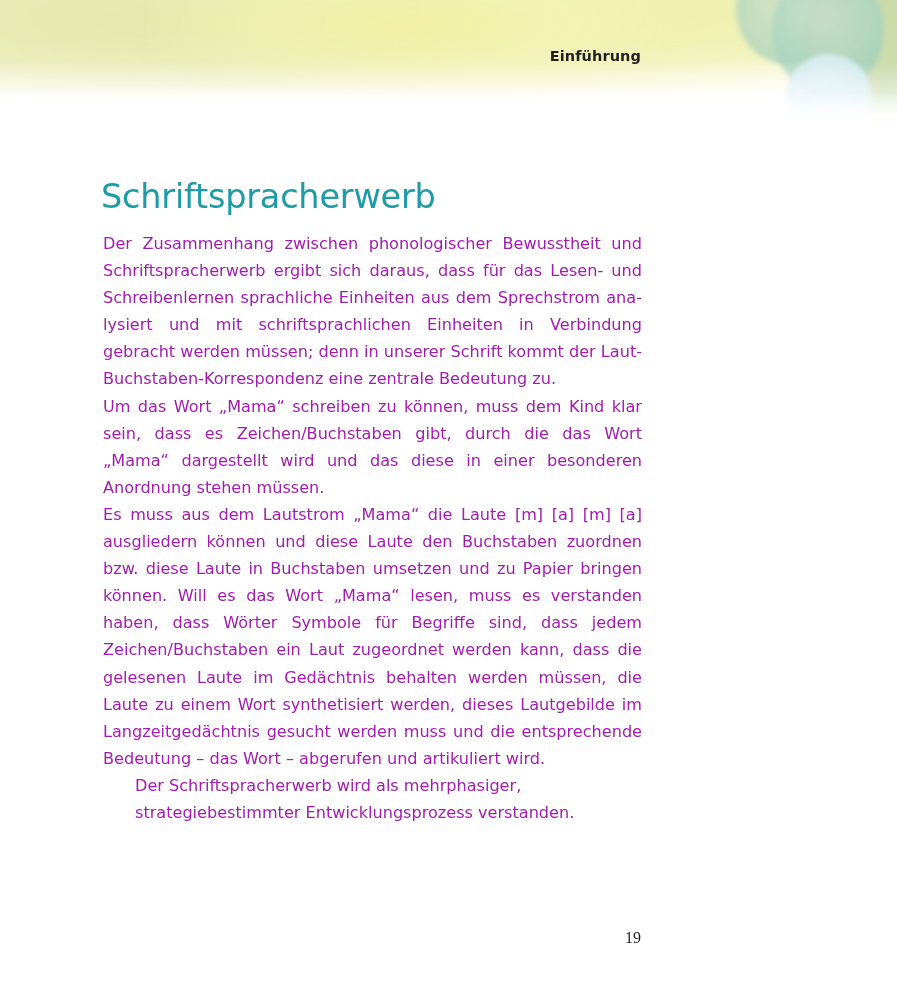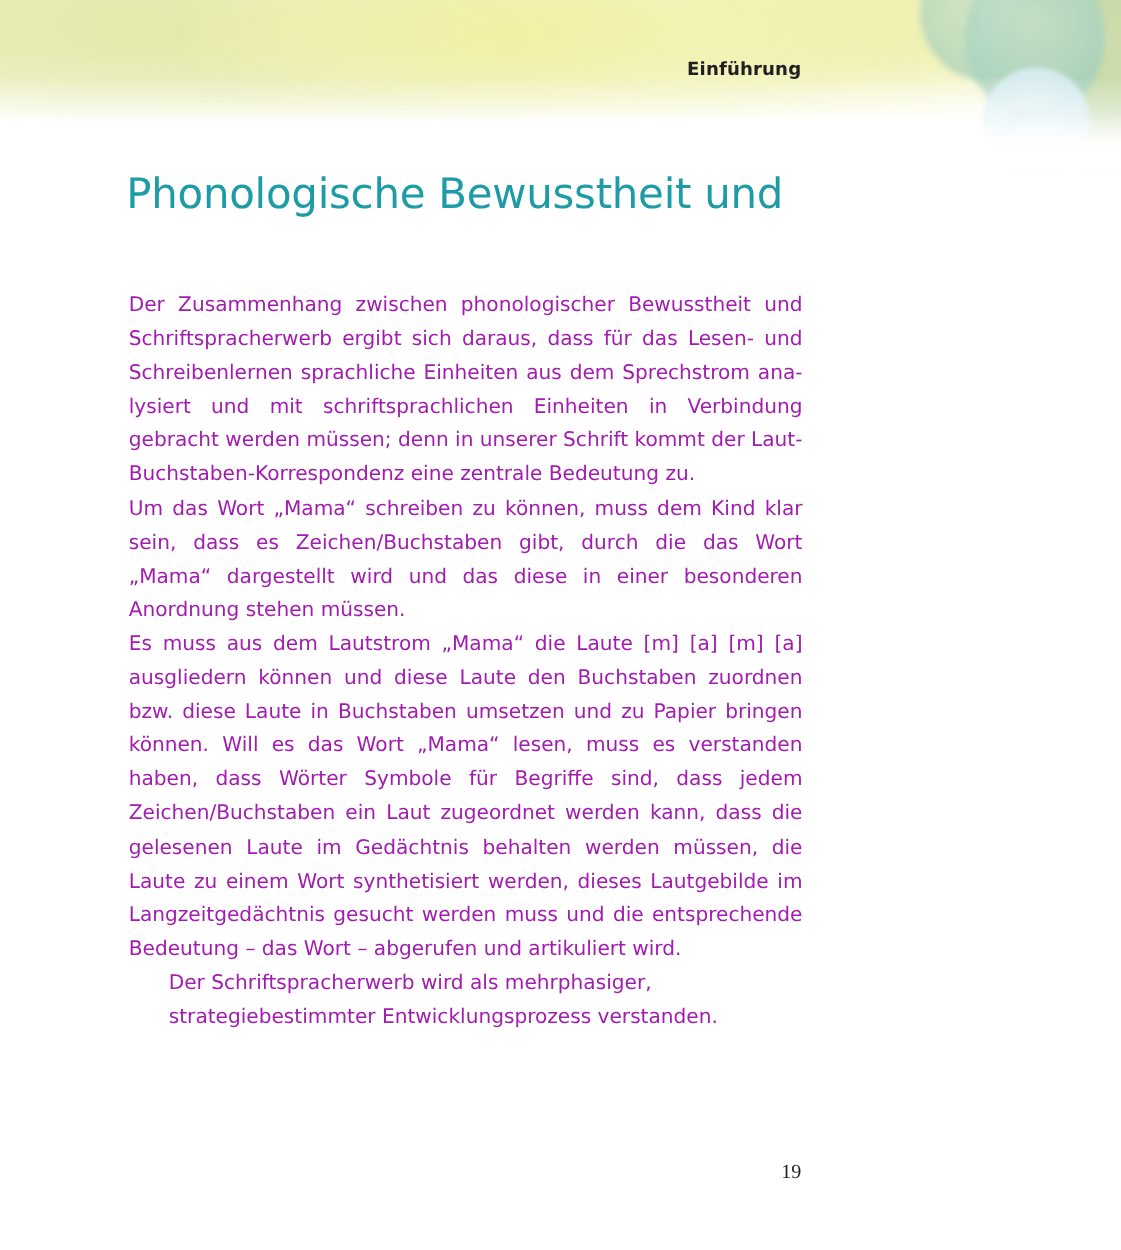--- a/index.html
+++ b/index.html
@@ -208,21 +208,22 @@
     <div class="blob-green-mid"></div>
     <div class="blob-blue"></div>
     <div class="blob-blue-2"></div>
     <div class="art-fade"></div>
     <div class="art-fade-right"></div>
   </div>
 
   <div class="running-head">Einführung</div>
 
   <h1 class="chapter-title">
-    <span>Phonologische Bewusstheit und</span><br>
+    <br>
+    <span>Schriftspracherwerb</span>
   </h1>
 
   <div class="body-copy">
     <p>Der Zusammenhang zwischen phonologischer Bewusstheit und Schriftspracherwerb ergibt sich daraus, dass für das Lesen- und Schreibenlernen sprachliche Einheiten aus dem Sprechstrom ana­lysiert und mit schriftsprachlichen Einheiten in Verbindung gebracht werden müssen; denn in unserer Schrift kommt der Laut-Buchsta­ben-Korrespondenz eine zentrale Bedeutung zu.</p>
     <p>Um das Wort „Mama“ schreiben zu können, muss dem Kind klar sein, dass es Zeichen/Buchstaben gibt, durch die das Wort „Mama“ dargestellt wird und das diese in einer besonderen Anordnung ste­hen müssen.</p>
     <p>Es muss aus dem Lautstrom „Mama“ die Laute [m] [a] [m] [a] aus­gliedern können und diese Laute den Buchstaben zuordnen bzw. diese Laute in Buchstaben umsetzen und zu Papier bringen kön­nen. Will es das Wort „Mama“ lesen, muss es verstanden haben, dass Wörter Symbole für Begriffe sind, dass jedem Zeichen/Buch­staben ein Laut zugeordnet werden kann, dass die gelesenen Laute im Gedächtnis behalten werden müssen, die Laute zu einem Wort synthetisiert werden, dieses Lautgebilde im Langzeitgedächtnis gesucht werden muss und die entsprechende Bedeutung – das Wort – abgerufen und artikuliert wird.</p>
     <p>Der Schriftspracherwerb wird als mehrphasiger, strategiebestimm­ter Entwicklungsprozess verstanden.</p>
   </div>
 
   <div class="folio">19</div>

